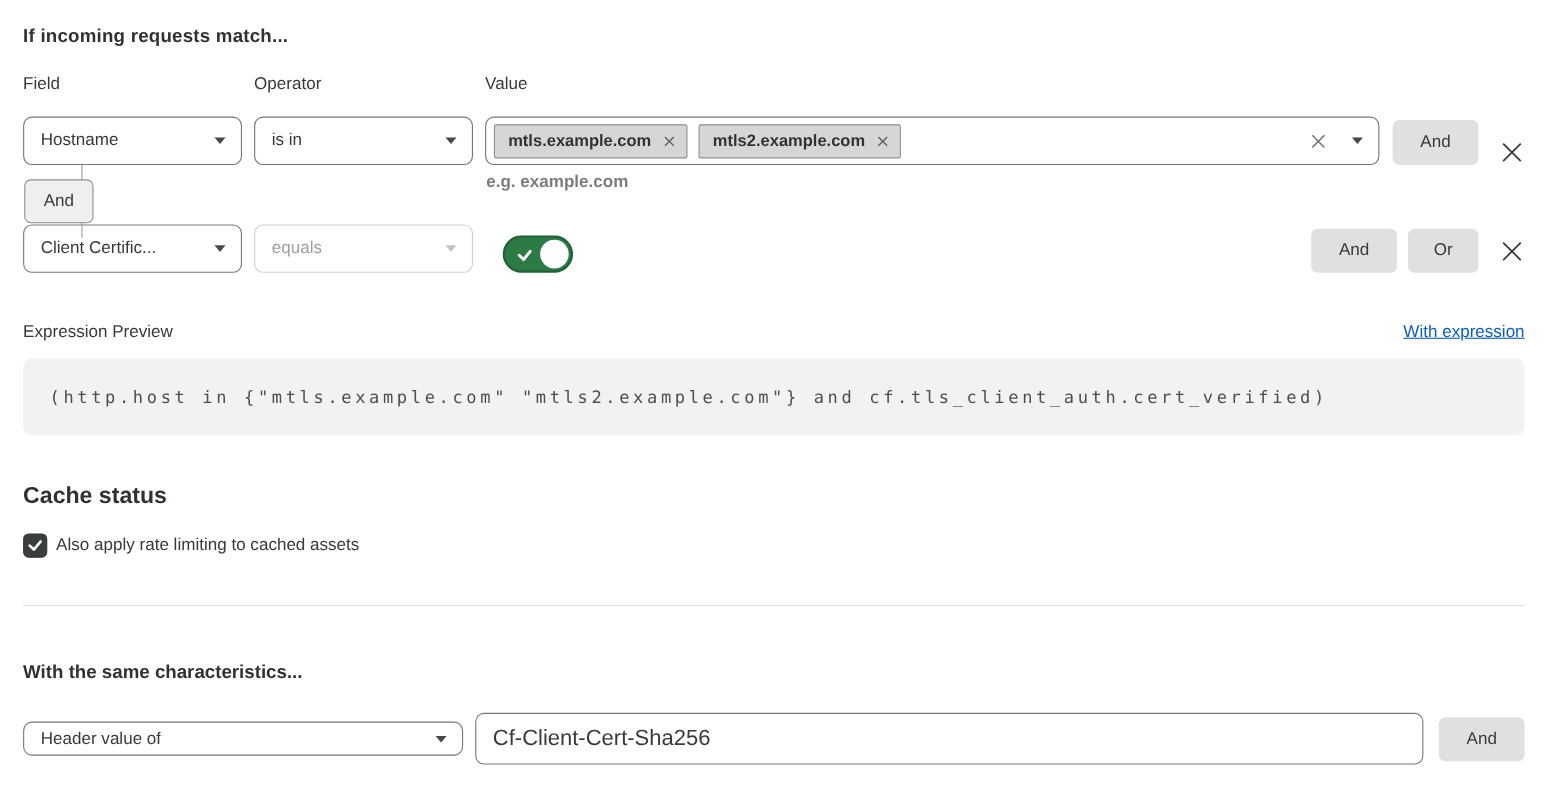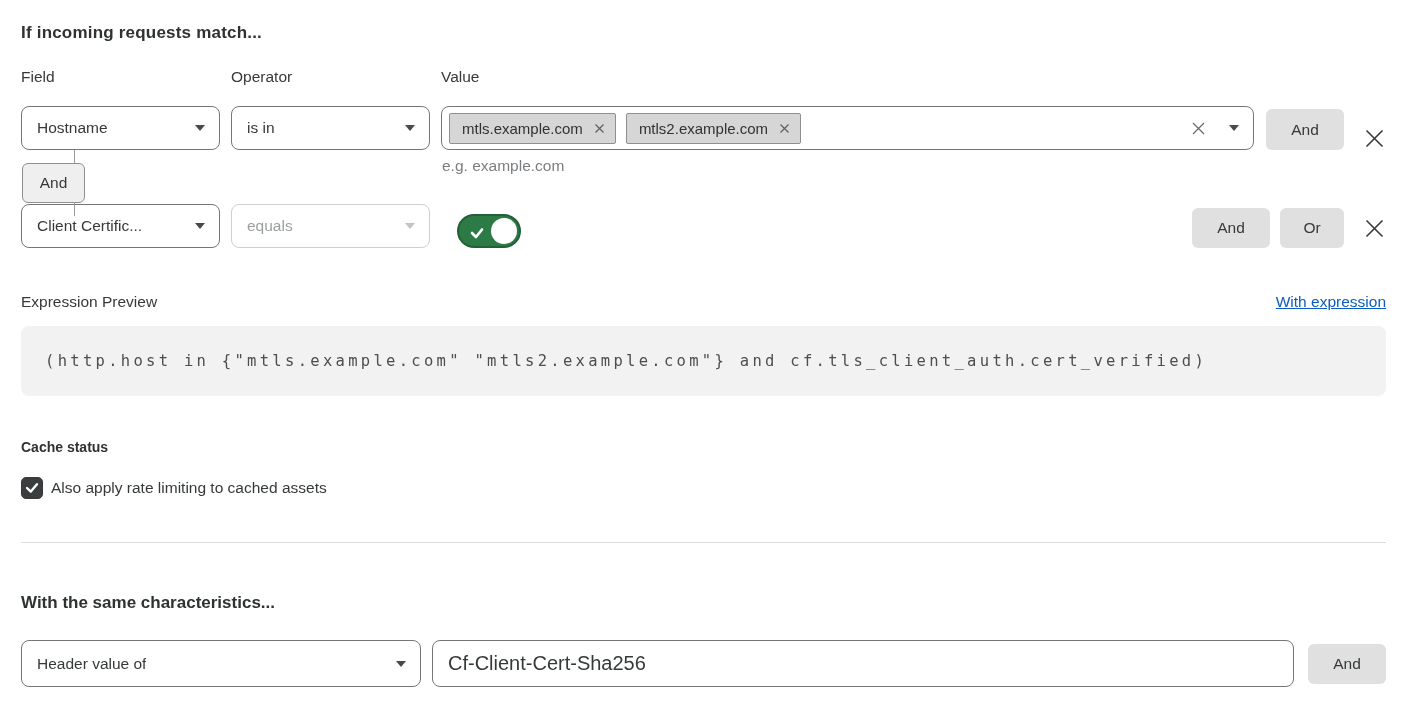--- a/index.html
+++ b/index.html
@@ -33,21 +33,21 @@
   .caret {
     width:0; height:0; flex:none; margin-left:8px;
     border-left:5.5px solid transparent; border-right:5.5px solid transparent;
     border-top:6.5px solid #474a4b;
   }
   .select.disabled { border-color:#cfcfcf; cursor:default; }
   .select.disabled .sel-text { color:#9c9fa1; }
   .select.disabled .caret { border-top-color:#c3c3c3; }
 
   
-  .value-col { flex:1 1 auto; position:relative; height:44px; margin-right:12px; }
+  .value-col { flex:1 1 auto; position:relative; height:44px; margin-right:12px;font-weight:bold; }
   .value-box {
     height:44px; border:1px solid #767676; border-radius:8px; background:#fff;
     display:flex; align-items:center; padding:0 14px 0 7px; cursor:text;
   }
   .tag {
     display:flex; align-items:center; height:31px; margin-right:10px;
     background:#d6d6d6; border:1px solid #8f8f8f; border-radius:2px;
     padding:0 10px 0 12px; font-size:15px; color:#303335; flex:none;
   }
   .tag .tag-x { margin-left:11px; display:flex; cursor:pointer; }
@@ -98,38 +98,38 @@
   }
   .edit-link { color:#0b5dc2; text-decoration:underline; cursor:pointer; }
   .code-block {
     margin-top:15px; height:70px; background:#f2f2f2; border-radius:8px;
     display:flex; align-items:center; padding:0 24px;
     font-family:"DejaVu Sans Mono", monospace; font-size:15.5px;
     letter-spacing:3.3px; color:#4c4f50; white-space:nowrap; overflow:hidden;
   }
 
   
-  .sub-title { margin:43px 0 0 0; font-size:14px; font-weight:700; color:#2f3233; }
+  .sub-title { margin:43px 0 0 0; font-size:21px; font-weight:700; color:#2f3233; }
   .check-row { margin-top:22px; display:flex; align-items:center; }
   .checkbox {
     width:22px; height:22px; border-radius:5px; border:1px solid #36393a;
     background:#fff; display:flex; align-items:center; justify-content:center;
     cursor:pointer; flex:none;
   }
   .checkbox.checked { background:#3a3d3e; }
   .checkbox svg { display:none; }
   .checkbox.checked svg { display:block; }
   .check-label { margin-left:8px; color:#36393a; }
 
   .divider { margin-top:43px; border:none; border-top:1px solid #dcdcdc; height:0; }
 
   
   .char-title { margin:50px 0 0 0; font-size:17px; font-weight:700; color:#2f3233; }
   .char-row { margin-top:27px; display:flex; align-items:center; height:47px; }
-  .select.w400 { width:400px; height:47px; margin-right:11px; flex:none; }
+  .select.w400 { width:400px; height:31px; margin-right:11px; flex:none; }
   .text-input {
     flex:1 1 auto; height:47px; border:1px solid #767676; border-radius:8px;
     padding:0 15px; font-family:inherit; font-size:20px; color:#36393a;
     margin-right:14px; outline:none; background:#fff;
   }
   .char-row .gbtn { height:40px; }
 </style>
 </head>
 <body>
 

